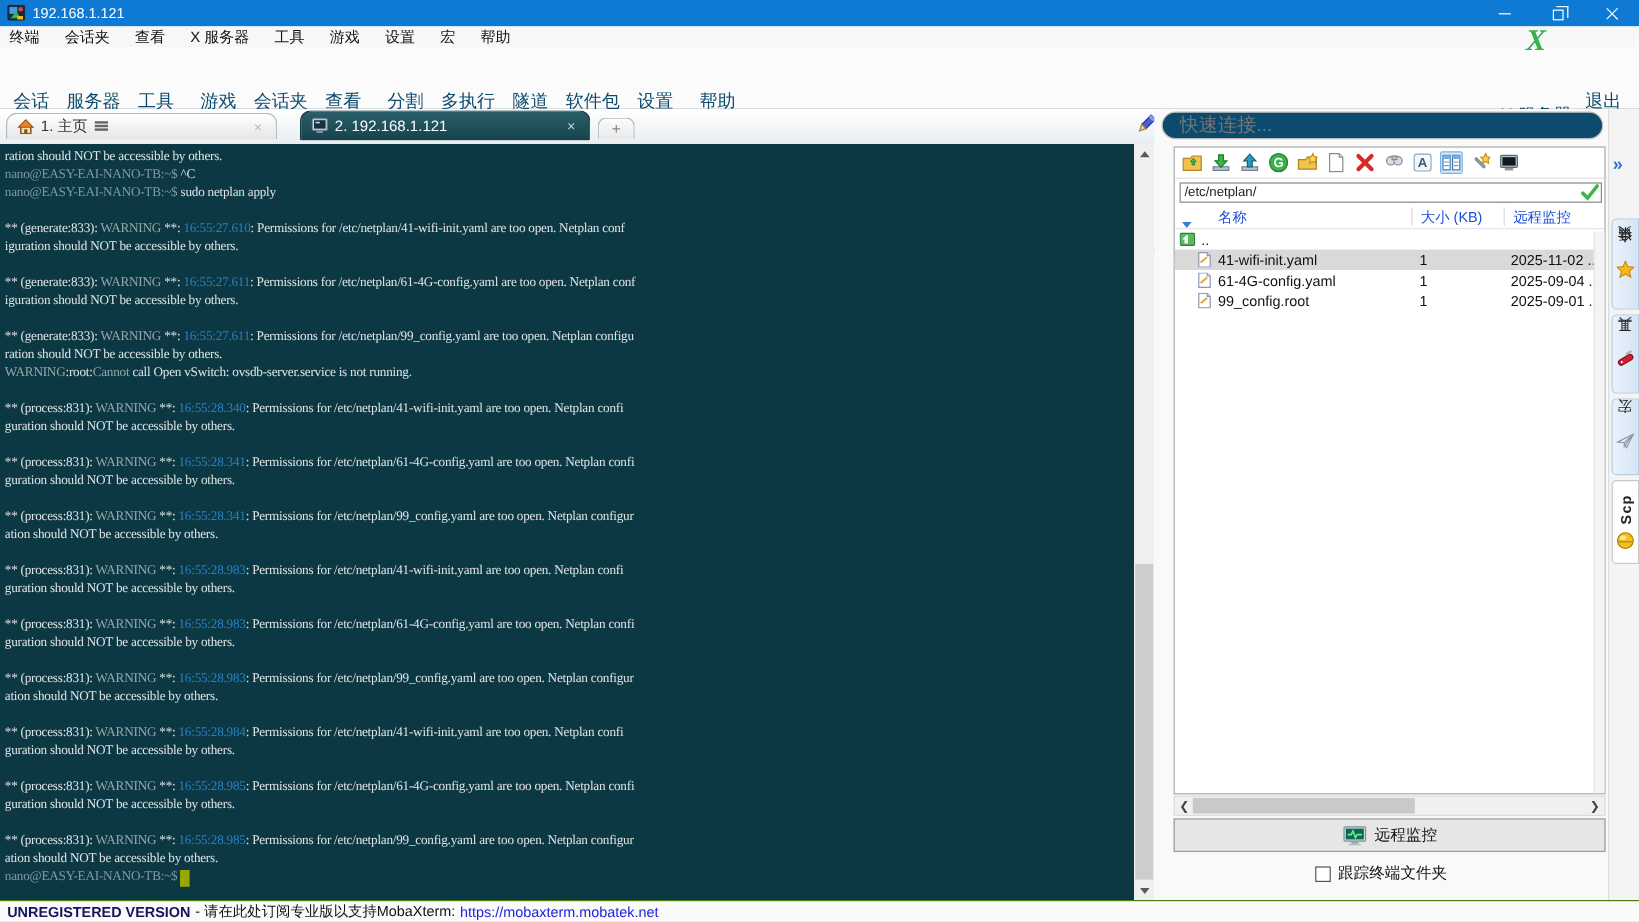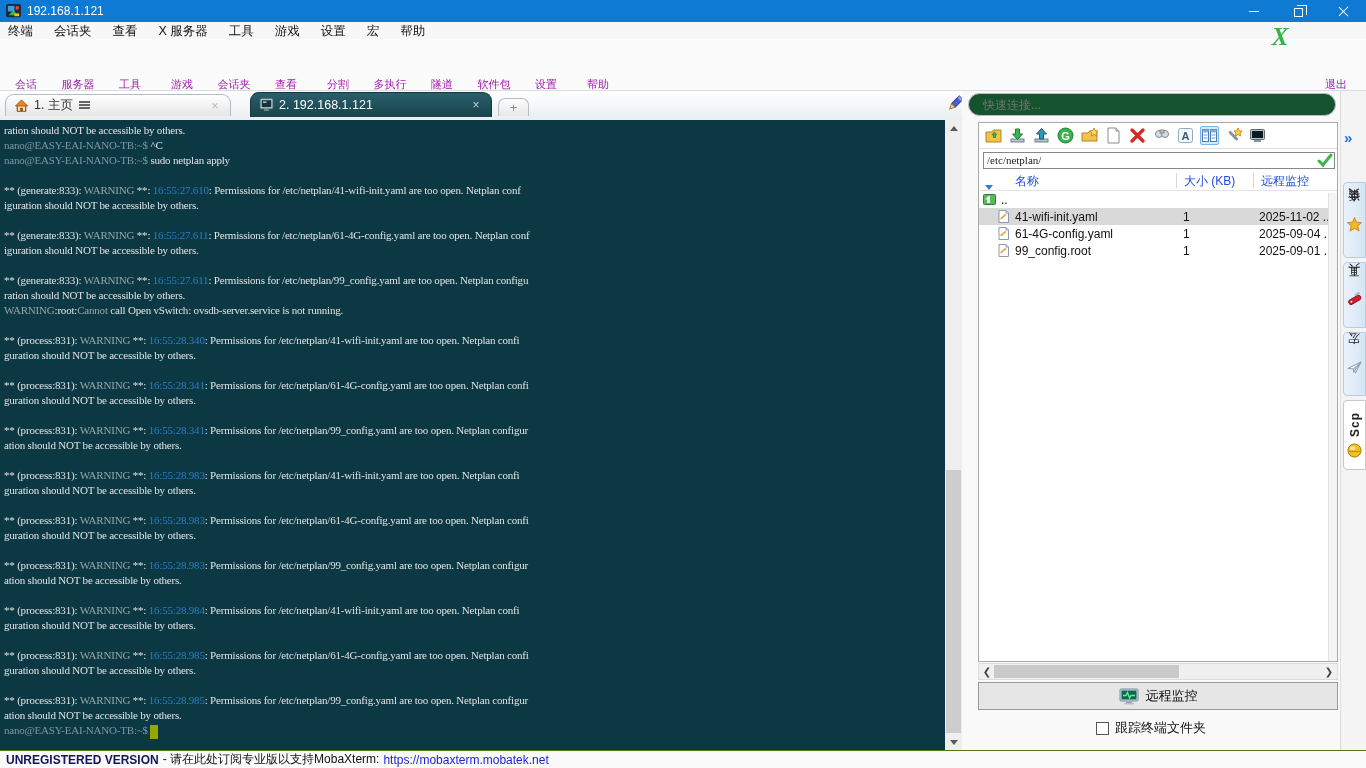--- a/index.html
+++ b/index.html
@@ -18,21 +18,21 @@
   .glyph-close::before{ transform:rotate(45deg);} .glyph-close::after{ transform:rotate(-45deg);}
 
   
   #menubar { position:absolute; left:0; top:22px; width:1366px; height:20px; background:#f7f7f7; border-bottom:1px solid #e3e3e3; display:flex; align-items:center; font-size:12.5px; color:#111; padding-left:8px; gap:21px; }
   .menu-item { cursor:default; }
 
   
   #toolbar { position:absolute; left:0; top:39px; width:1366px; height:52px; background:#fbfbfb; border-bottom:1px solid #d8dde0; display:flex; align-items:center; }
   .tb-item { width:52px; height:48px; display:flex; flex-direction:column; align-items:center; justify-content:center; gap:1px; }
   .tb-item svg { width:27px; height:27px; }
-  .tb-label { font-size:11px; color:#a21caf; white-space:nowrap;margin-top:39px; }
+  .tb-label { font-size:15px; color:#0c4a6e; white-space:nowrap;margin-top:39px; }
   #tb-right { margin-left:auto; display:flex; margin-right:6px; }
   .xserver-x { font-size:25px; font-weight:bold; color:#35b24a; line-height:24px; font-family:"Liberation Serif",serif; font-style:italic;}
 
   
   #tabbar { position:absolute; left:0; top:91px; width:1366px; height:29px; background:linear-gradient(#ffffff,#e9eef0); }
   #tab-strip-dark { position:absolute; left:0; top:116px; width:962px; height:4px; background:#16434c; }
   .tab { position:absolute; top:3px; height:22px; border:1px solid #b3bcc1; border-bottom:none; border-radius:9px 9px 0 0; display:flex; align-items:center; font-size:12.5px; padding:0 8px; }
   #tab-home { left:5px; width:226px; background:linear-gradient(#ffffff,#e6e6e6); color:#333; }
   #tab-active { left:250px; width:242px; background:linear-gradient(#2a5f69,#16434c); border-color:#123a42; color:#fff; height:25px; top:1px; }
   .tab .ticon { width:15px; height:14px; margin-right:5px; }
@@ -51,29 +51,29 @@
 
   
   #term-scroll { position:absolute; left:945px; top:120px; width:17px; height:630px; background:#efefef; }
   .sb-arrow { position:absolute; left:0; width:17px; height:16px; display:flex; align-items:center; justify-content:center; }
   .tri-up { width:0; height:0; border-left:4px solid transparent; border-right:4px solid transparent; border-bottom:5px solid #5a5a5a; }
   .tri-down { width:0; height:0; border-left:4px solid transparent; border-right:4px solid transparent; border-top:5px solid #5a5a5a; }
   #term-thumb { position:absolute; left:1px; top:350px; width:15px; height:263px; background:#cdcdcd; }
 
   
   #right-panel { position:absolute; left:962px; top:91px; width:378px; height:659px; background:#f9f9f9; }
-  #quick-connect { position:absolute; left:6px; top:2px; width:368px; height:23px; border:1px solid #bcbcbc; border-radius:12px; font-size:12px; color:#999; padding-left:14px; background:#14532d; outline:none; }
+  #quick-connect { position:absolute; left:6px; top:2px; width:368px; height:23px; border:1px solid #bcbcbc; border-radius:12px; font-size:16px; color:#999; padding-left:14px; background:#0c4a6e; outline:none; }
 
   #sftp-box { position:absolute; left:16px; top:31px; width:360px; height:540px; border:1px solid #a9a9a9; background:#fff; }
   #sftp-icons { height:26px; display:flex; align-items:center; gap:5px; padding-left:5px; border-bottom:1px solid #e0e0e0; }
   #sftp-icons svg { width:17px; height:17px; }
   .sftp-ico { display:flex; align-items:center; justify-content:center; width:19px; height:19px; }
   .sftp-ico.active { border:1px solid #7ab4e8; background:#d6e9fb; border-radius:2px; }
   #path-row { height:22px; display:flex; align-items:center; padding:2px 4px; }
-  #path-input { flex:1; height:17px; border:1px solid #888; font-family:Liberation Serif, serif; font-size:11px; padding-left:3px; color:#222; outline:none; }
+  #path-input { flex:1; height:17px; border:1px solid #888; font-family:Liberation Sans, sans-serif; font-size:11px; padding-left:3px; color:#222; outline:none; }
   #path-check { width:16px; height:16px; margin-left:-18px; position:relative; z-index:2; }
 
   #file-header { height:20px; display:flex; align-items:flex-end; border-bottom:1px solid #e4e4e4; font-size:12px; color:#1d4ed8; position:relative; }
   .col-sep { position:absolute; top:2px; bottom:2px; width:1px; background:#d8d8d8; }
   .hdr-tri { width:0; height:0; border-left:4px solid transparent; border-right:4px solid transparent; border-top:5px solid #3a7bd5; margin:0 8px 0 6px; }
   .file-row { height:17px; display:flex; align-items:center; font-size:12px; color:#111; position:relative; }
   .file-row.selected { background:#d9d9d9; }
   .file-row svg { width:13px; height:13px; margin:0 5px 0 18px; }
   .fr-name { width:160px; overflow:hidden; white-space:nowrap; }
   .fr-size { width:76px; padding-left:8px; }

